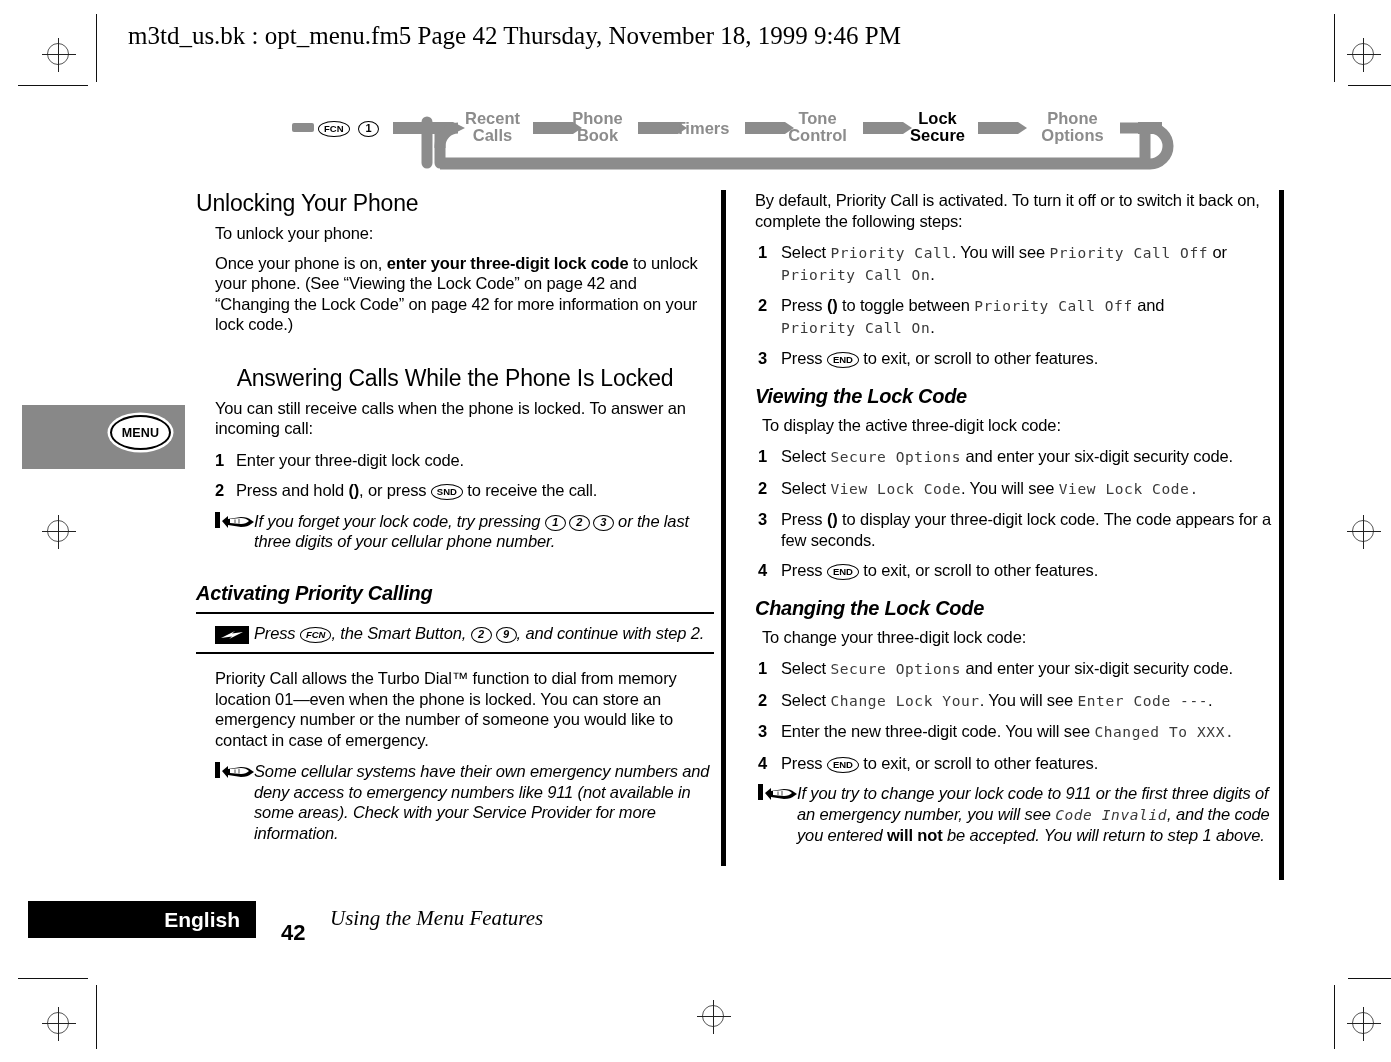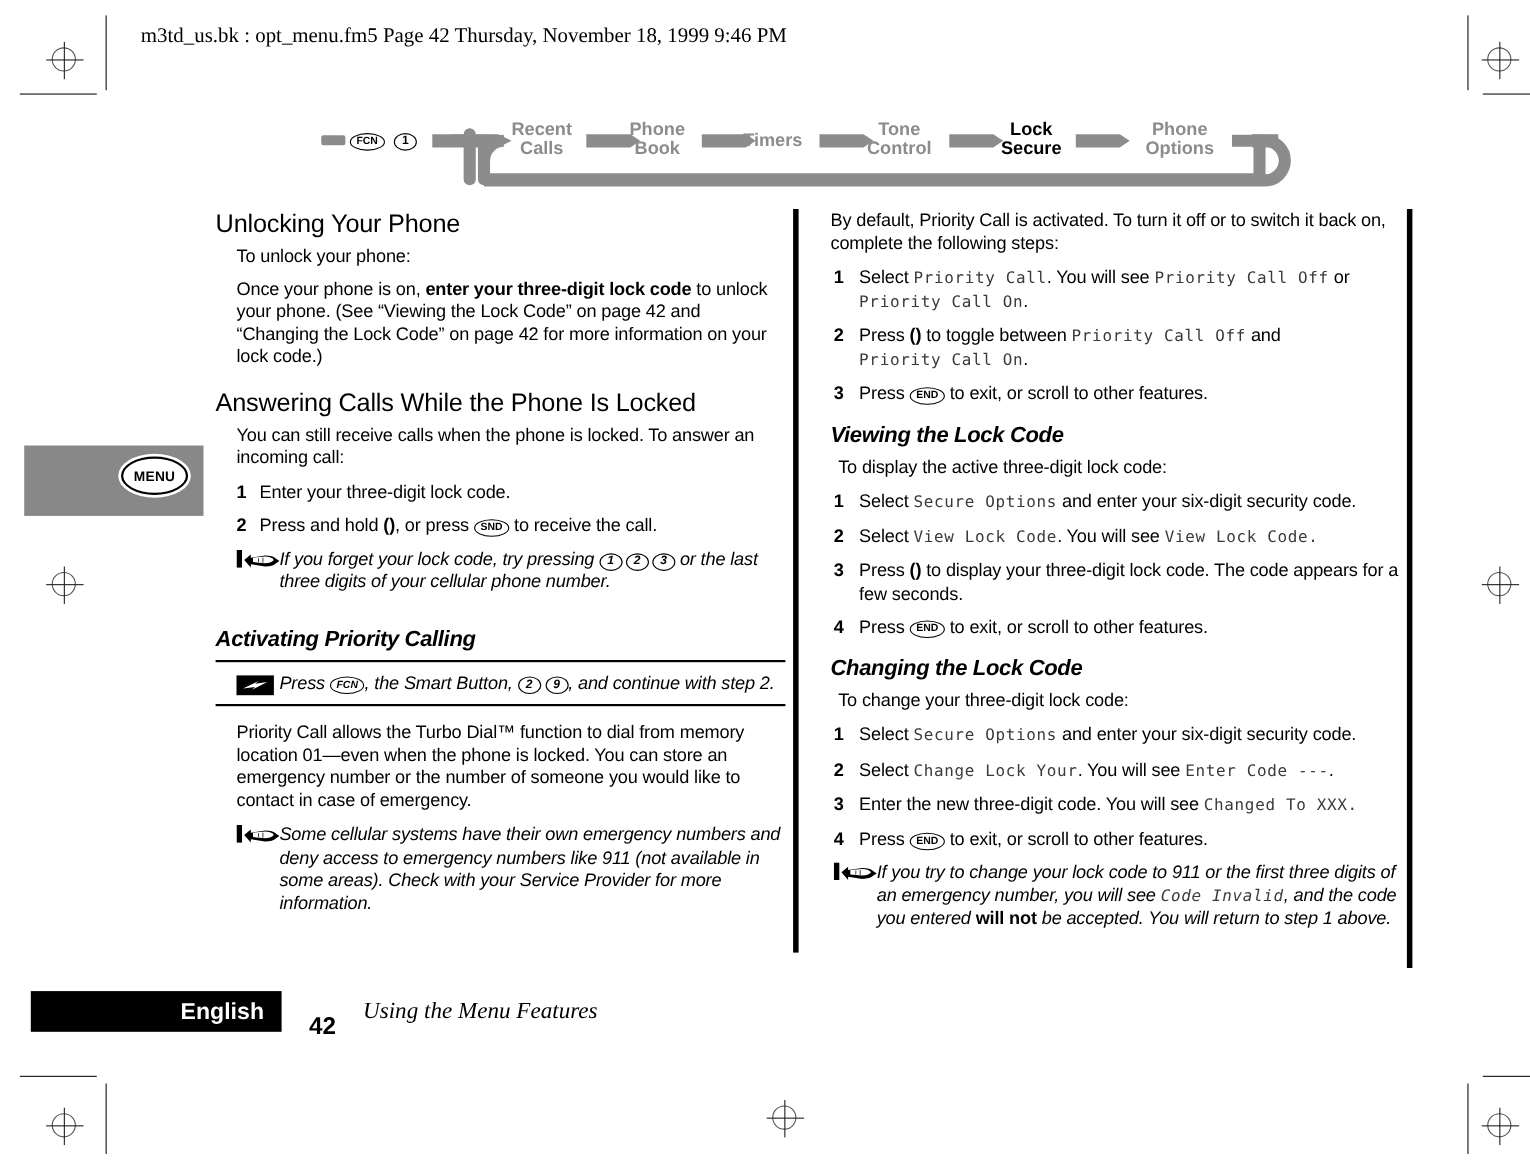--- a/index.html
+++ b/index.html
@@ -18,21 +18,21 @@
   .regmark .circ{position:absolute;left:5px;top:5px;width:22px;height:22px;border:1px solid #555;border-radius:50%;box-sizing:border-box;}
   .regmark .vl{position:absolute;left:16px;top:0;width:1px;height:34px;background:#222;}
   .regmark .hl{position:absolute;top:16px;left:0;height:1px;width:34px;background:#222;}
   .crop-v{width:1px;background:#111;}
   .crop-h{height:1px;background:#111;}
 
   
   .runhead{
     left:128px;top:22px;
     font-family:"Liberation Serif", serif;
-    font-size:19px;
+    font-size:25px;
     letter-spacing:0px;
     color:#000;
     white-space:nowrap;
   }
 
   
   .navmap{left:290px;top:100px;width:900px;height:80px;}
   .navmap svg{display:block;}
   .nav-label{
     font-family:"Liberation Sans", sans-serif;
@@ -289,21 +289,21 @@
 <div class="abs rule-right"></div>
 
 <div class="col col-left">
 
   <h2 class="sect">Unlocking Your Phone</h2>
   <p class="body tight">To unlock your phone:</p>
   <p class="body">
     <span>Once your phone is on, </span><span class="b">enter your three-digit lock code</span><span> to unlock your phone. (See “Viewing the Lock Code” on page 42 and “Changing the Lock Code” on page 42 for more information on your lock code.)</span>
   </p>
 
-  <h2 class="sect" style="margin-top:18px;">Answering Calls While the Phone Is Locked</h2>
+  <h2 class="sect" style="margin-top:30px;text-align:center;">Answering Calls While the Phone Is Locked</h2>
   <p class="body">You can still receive calls when the phone is locked. To answer an incoming call:</p>
 
   <div class="step">
     <span class="num">1</span>
     <span>Enter your three-digit lock code.</span>
   </div>
 
   <div class="step">
     <span class="num">2</span><span>Press and hold </span><span class="b">()</span><span>, or press </span><span class="key">SND</span><span> to receive the call.</span>
   </div>

